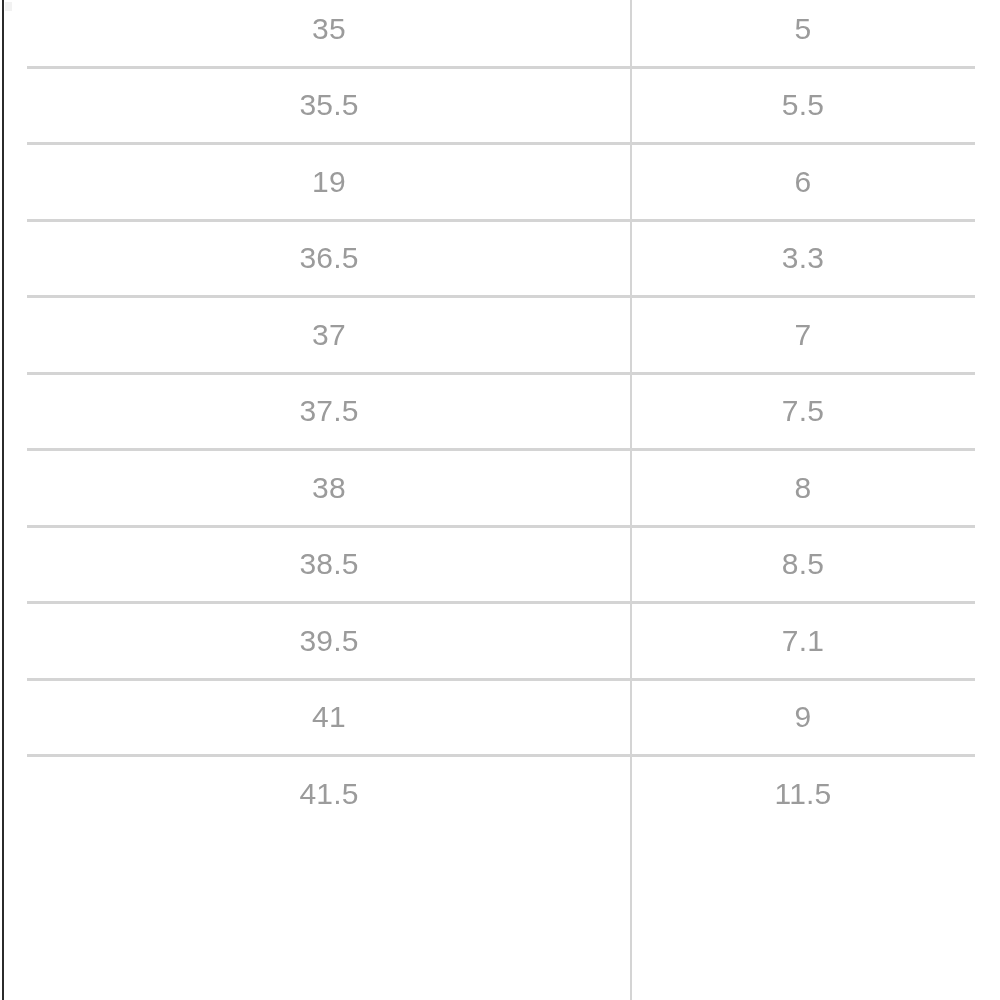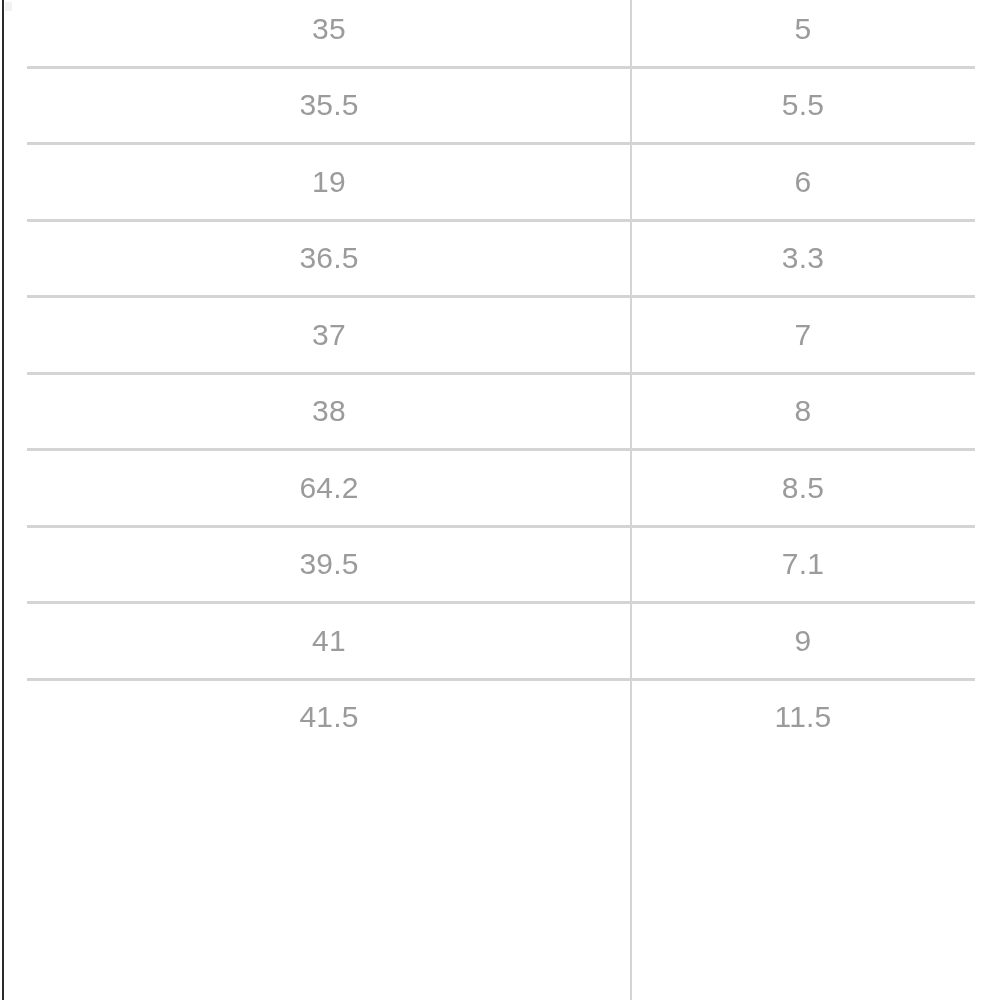--- a/index.html
+++ b/index.html
@@ -114,25 +114,29 @@
         </tr>
         <tr>
           <td>36.5</td>
           <td>3.3</td>
         </tr>
         <tr>
           <td>37</td>
           <td>7</td>
         </tr>
         <tr>
+          <td>37.5</td>
+          <td>7.5</td>
+        </tr>
+        <tr>
           <td>38</td>
           <td>8</td>
         </tr>
         <tr>
-          <td>64.2</td>
+          <td>38.5</td>
           <td>8.5</td>
         </tr>
         <tr>
           <td>39.5</td>
           <td>7.1</td>
         </tr>
         <tr>
           <td>41</td>
           <td>9</td>
         </tr>

